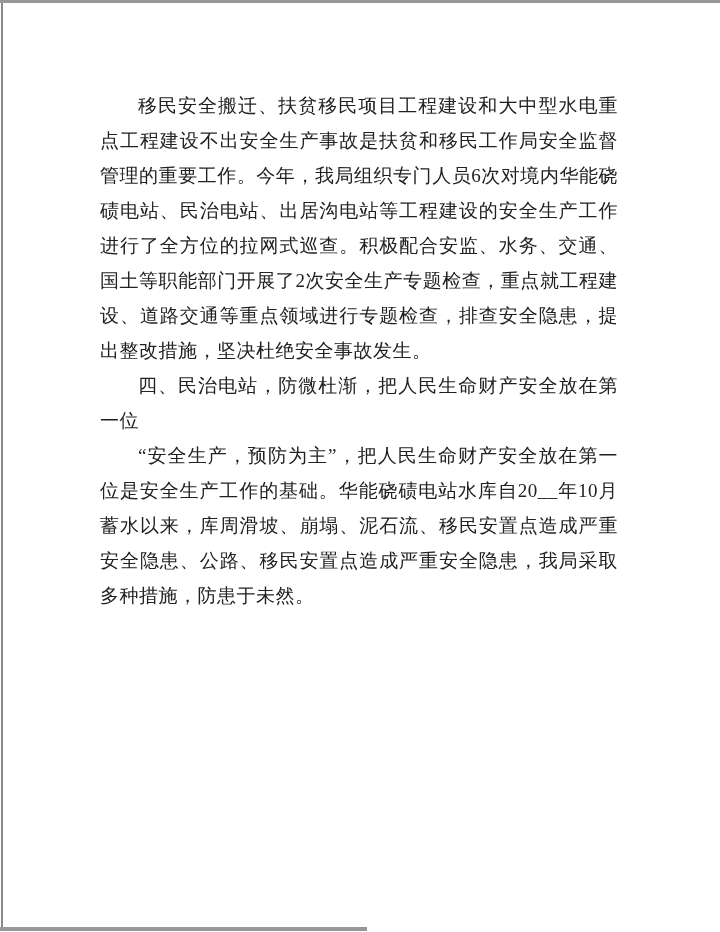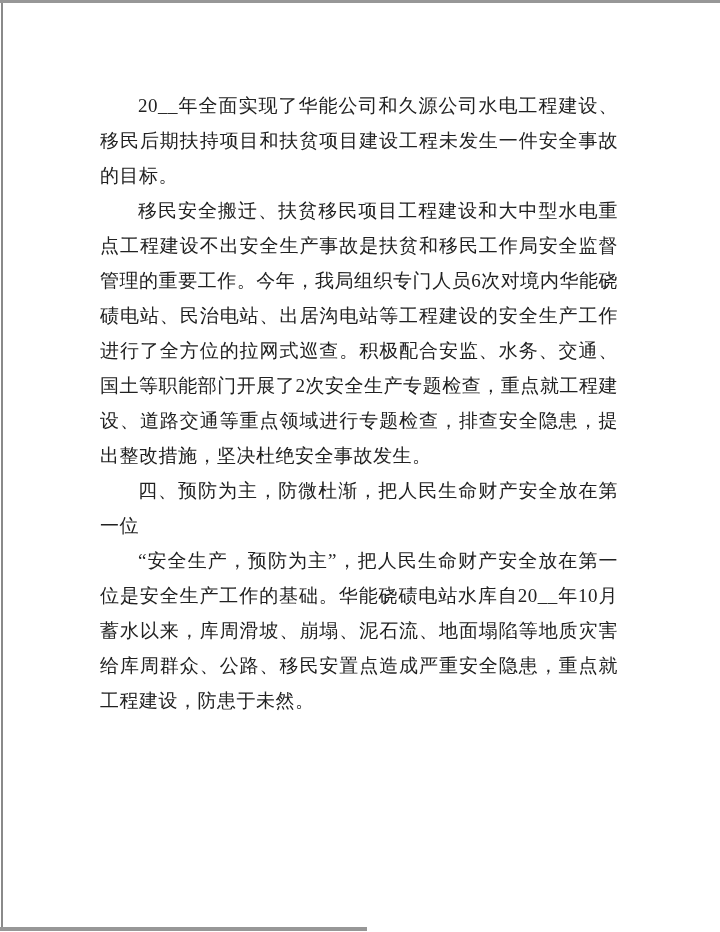--- a/index.html
+++ b/index.html
@@ -57,18 +57,17 @@
 </style>
 </head>
 <body>
 
 <div class="page">
   <div class="border-top"></div>
   <div class="border-left"></div>
   <div class="border-bottom"></div>
 
   <div class="content">
-    <p>20__年全面实现了华能公司和久源公司水电工程建设、移民后期扶持项目和扶贫项目建设工程未发生一件安全事故的目标。</p>
     <p>移民安全搬迁、扶贫移民项目工程建设和大中型水电重点工程建设不出安全生产事故是扶贫和移民工作局安全监督管理的重要工作。今年，我局组织专门人员6次对境内华能硗碛电站、民治电站、出居沟电站等工程建设的安全生产工作进行了全方位的拉网式巡查。积极配合安监、水务、交通、国土等职能部门开展了2次安全生产专题检查，重点就工程建设、道路交通等重点领域进行专题检查，排查安全隐患，提出整改措施，坚决杜绝安全事故发生。</p>
-    <p>四、预防为主，防微杜渐，把人民生命财产安全放在第一位</p>
-    <p>“安全生产，预防为主”，把人民生命财产安全放在第一位是安全生产工作的基础。华能硗碛电站水库自20__年10月蓄水以来，库周滑坡、崩塌、泥石流、地面塌陷等地质灾害给库周群众、公路、移民安置点造成严重安全隐患，重点就工程建设，防患于未然。</p>
+    <p>四、民治电站，防微杜渐，把人民生命财产安全放在第一位</p>
+    <p>“安全生产，预防为主”，把人民生命财产安全放在第一位是安全生产工作的基础。华能硗碛电站水库自20__年10月蓄水以来，库周滑坡、崩塌、泥石流、移民安置点造成严重安全隐患、公路、移民安置点造成严重安全隐患，我局采取多种措施，防患于未然。</p>
   </div>
 </div>
 
 </body></html>

